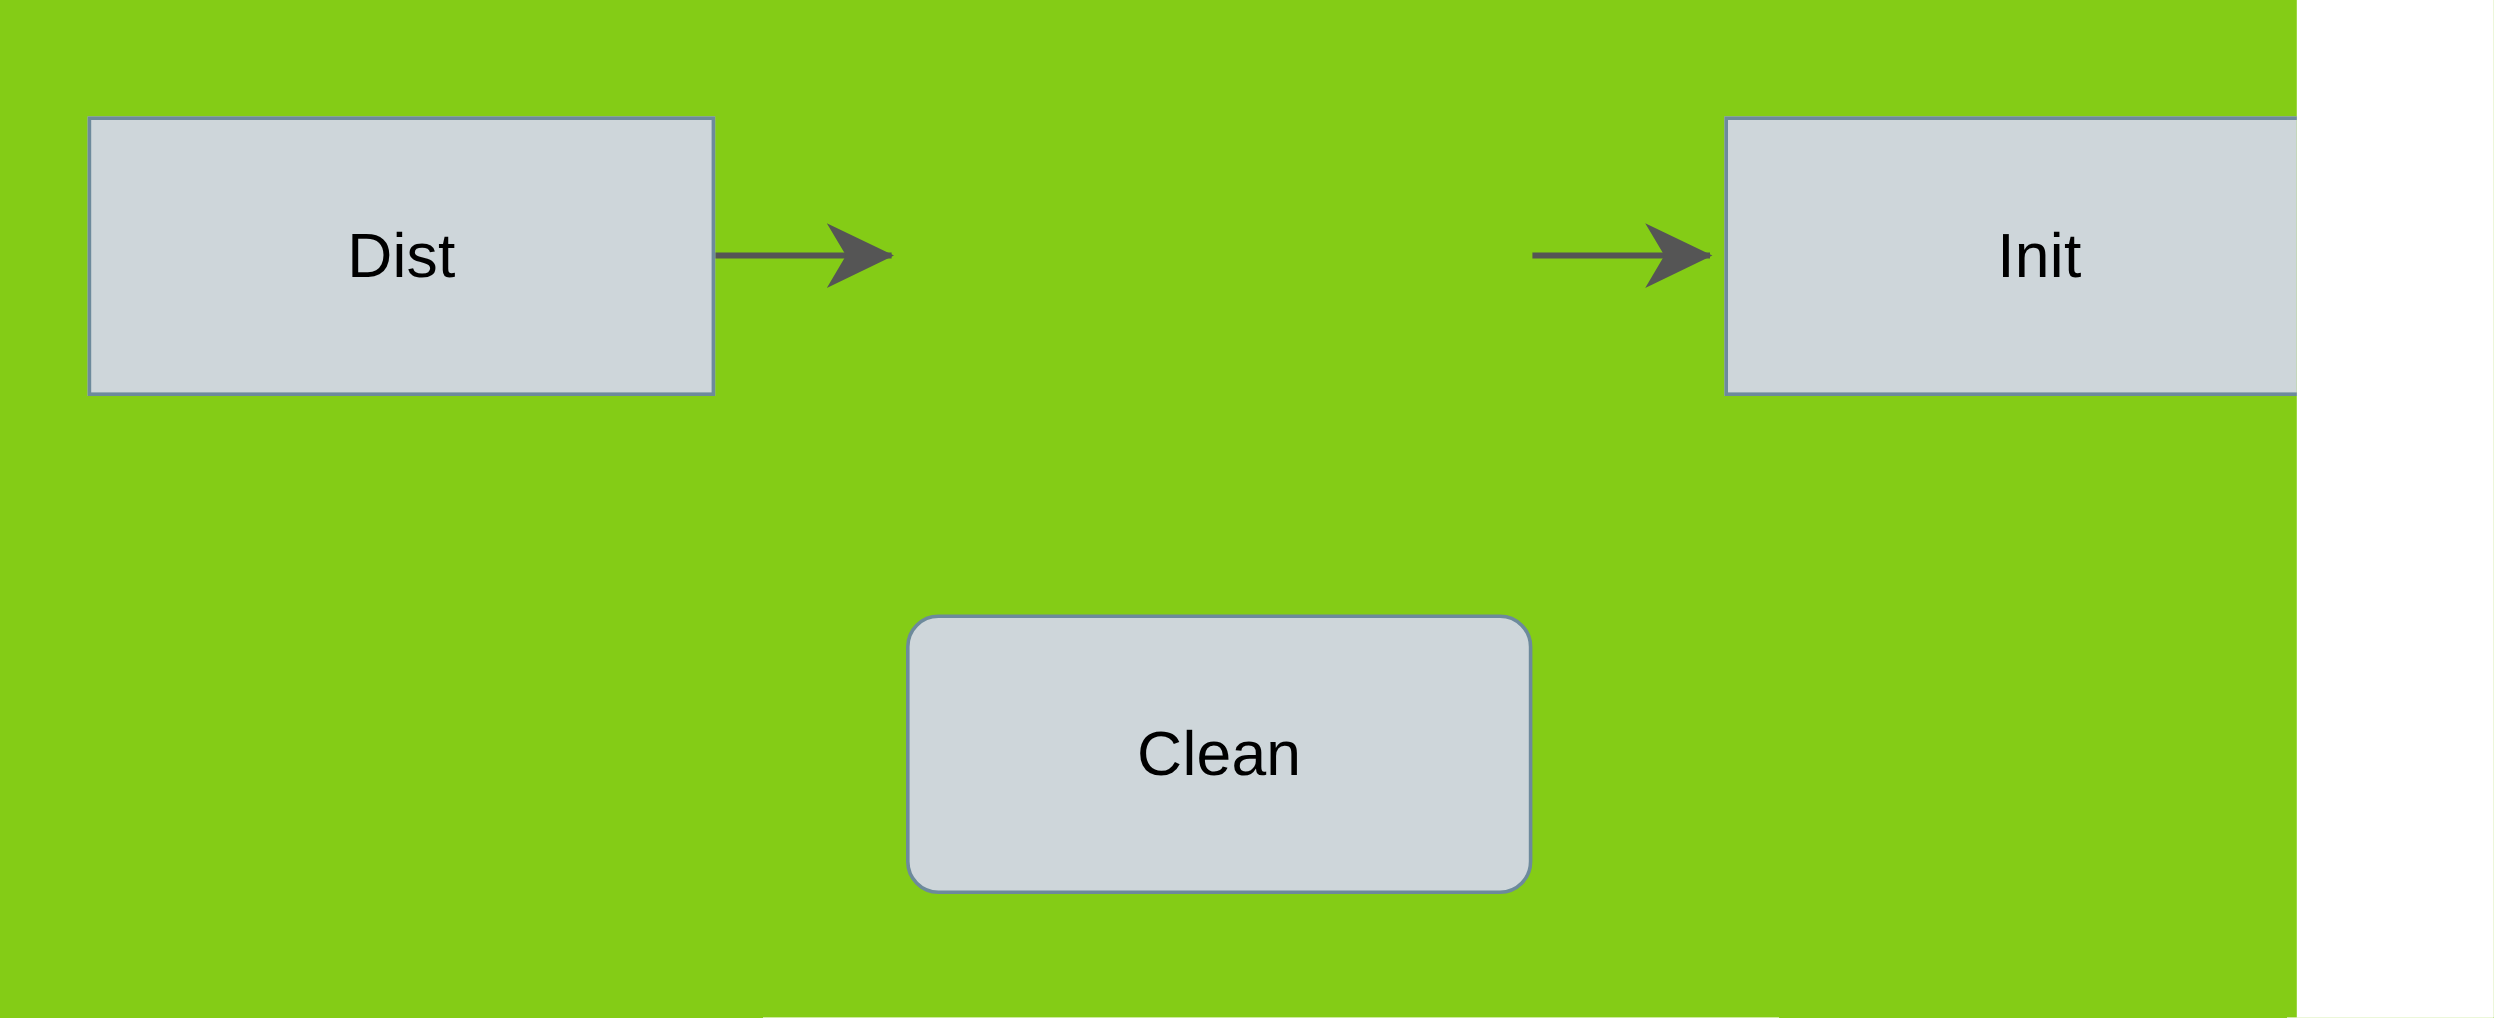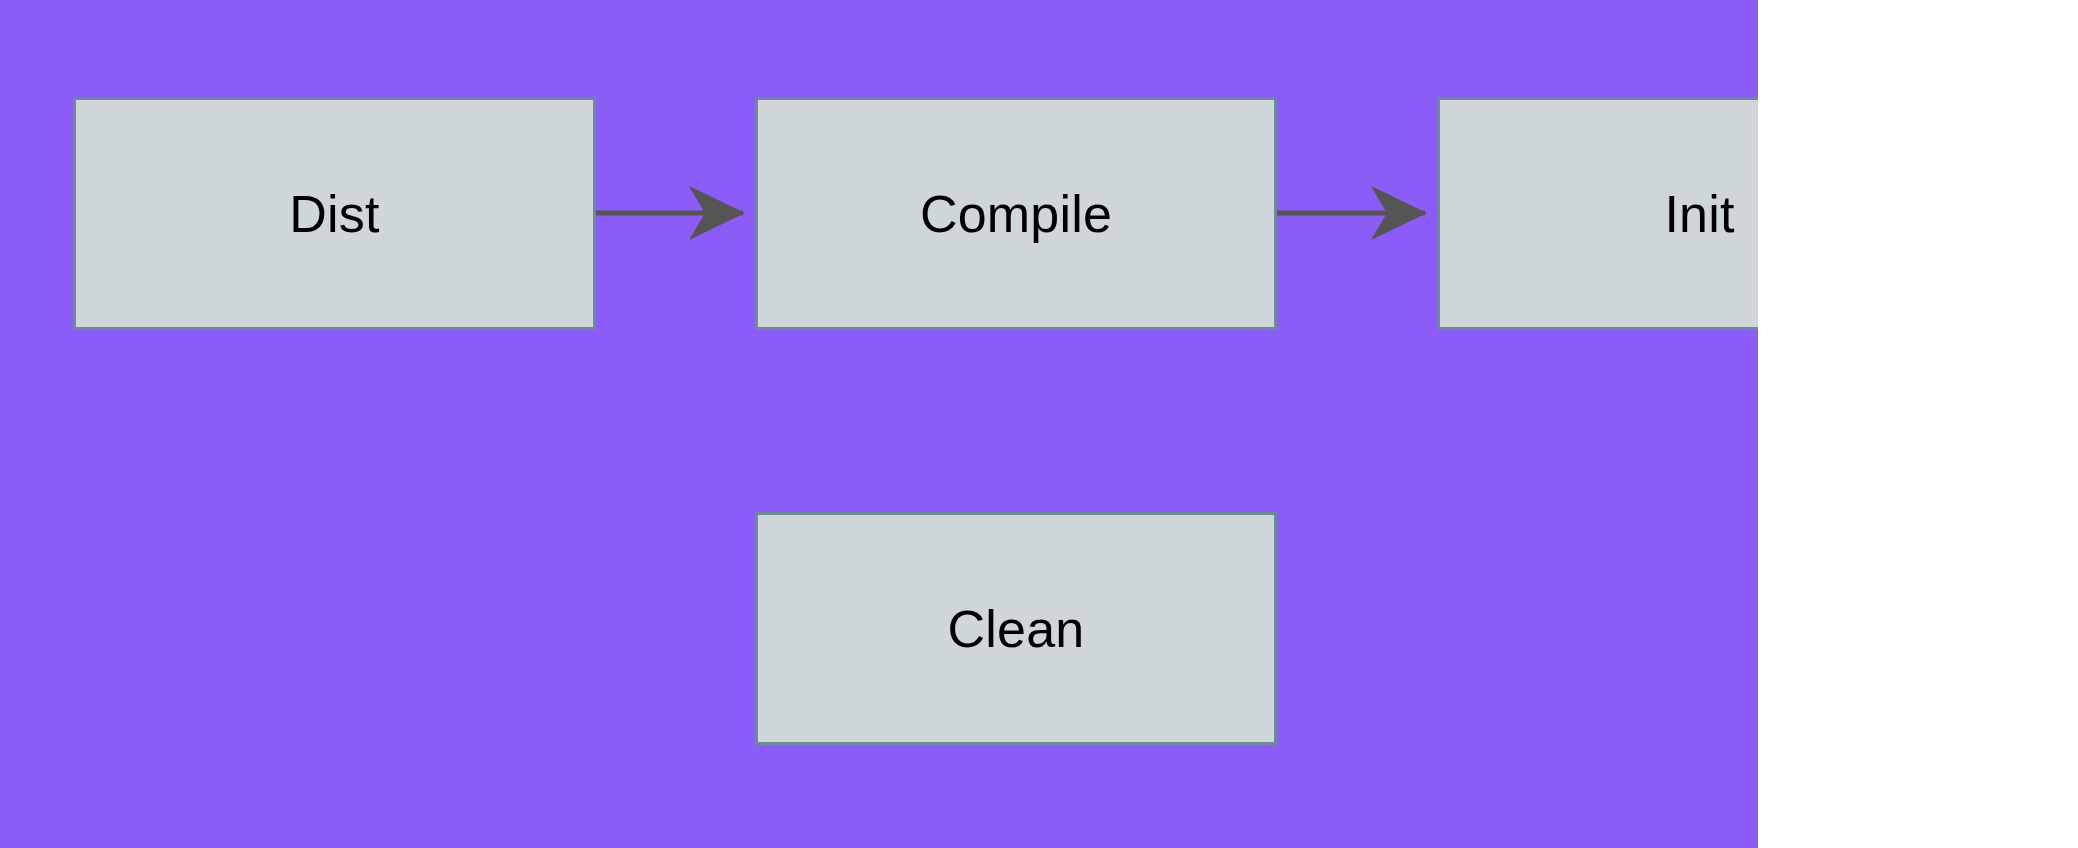--- a/index.html
+++ b/index.html
@@ -5,23 +5,23 @@
   html, body {
     margin: 0;
     padding: 0;
     background: #ffffff;
   }
   body {
     font-family: "Liberation Sans", sans-serif;
   }
   #canvas {
     position: relative;
-    width: 1758px;
+    width: 1914px;
     height: 848px;
-    background: #8b5cf6;
+    background: #84cc16;
     overflow: hidden;
   }
   .node {
     position: absolute;
     box-sizing: border-box;
     background: #ced6da;
     border: 3px solid #6d8a9c;
     display: flex;
     align-items: center;
     justify-content: center;
@@ -69,25 +69,22 @@
         </marker>
       </defs>
       <line x1="0" y1="20" x2="148" y2="20" stroke="#555555" stroke-width="5" marker-end="url(#ah2)"></line>
     </svg>
   </div>
 
   <div class="node" style="left:73px; top:97px; width:523px; height:233px;">
     <span class="node-label">Dist</span>
   </div>
 
-  <div class="node" style="left:755px; top:97px; width:522px; height:233px;">
-    <span class="node-label">Compile</span>
-  </div>
 
   <div class="node" style="left:1437px; top:97px; width:525px; height:233px;justify-content:center;">
     <span class="node-label">Init</span>
   </div>
 
-  <div class="node" style="left:755px; top:512px; width:522px; height:233px;">
+  <div class="node" style="left:755px; top:512px; width:522px; height:233px;border-radius:27px;">
     <span class="node-label">Clean</span>
   </div>
 
 </div>
 
 </body></html>

